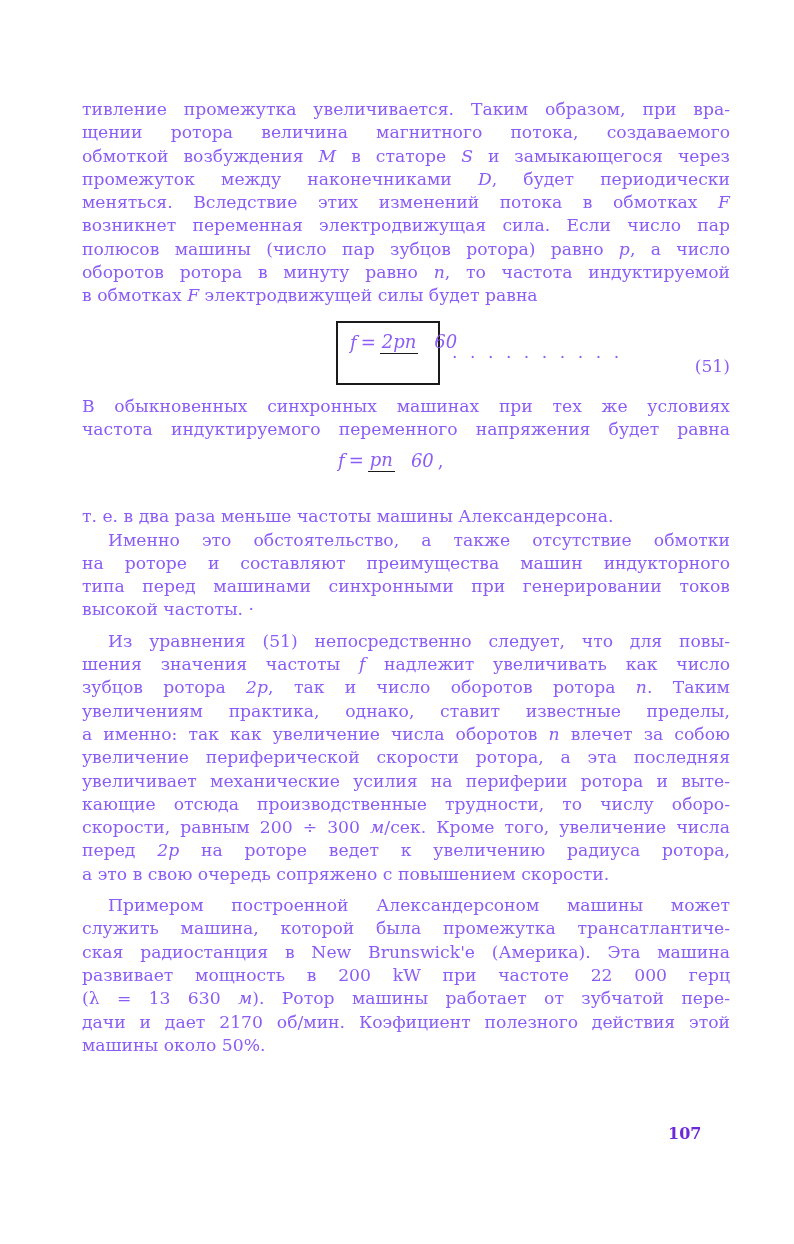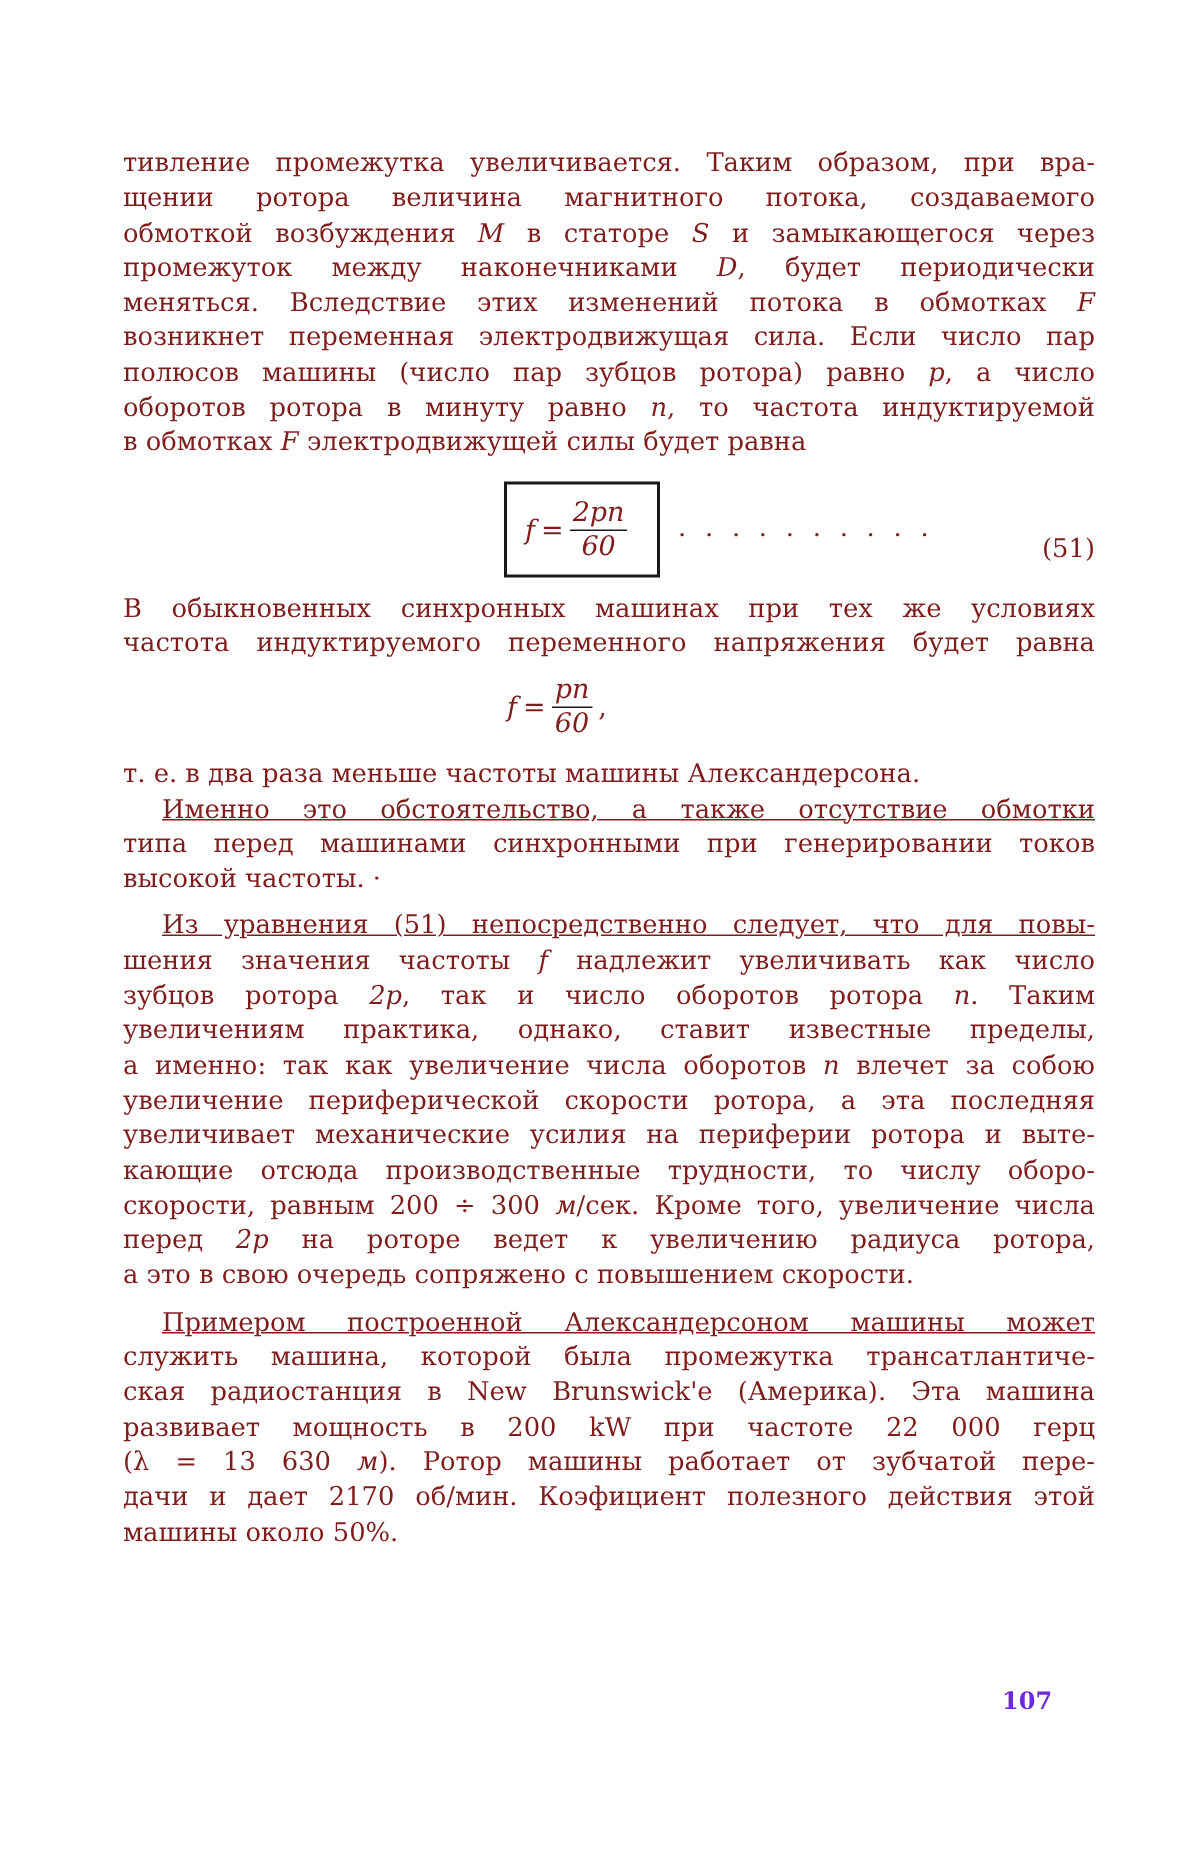--- a/index.html
+++ b/index.html
@@ -1,33 +1,33 @@
 <!DOCTYPE html>
 <html><head>
 <meta charset="utf-8">
 <style>
   html, body { margin: 0; padding: 0; background: #ffffff; }
   body { width: 794px; height: 1244px; position: relative; overflow: hidden; }
   .page {
     position: absolute; left: 82px; top: 98px; width: 648px;
     font-family: "DejaVu Serif", "Liberation Serif", serif;
-    color: #7f1d1d; font-size: 17.2px; line-height: 23.3px;
+    color: #8b5cf6; font-size: 17.2px; line-height: 23.3px;
   }
   .line { display: block; white-space: nowrap; text-align: justify; text-align-last: justify; height: 23.3px; }
   .line.last { text-align-last: left; }
-  .indent { padding-left: 26px; text-decoration: underline; }
+  .indent { padding-left: 26px; }
   i.m { font-style: italic; font-family: "DejaVu Serif", serif; }
   .formula1 {
     position: relative; height: 78px; margin: 9px 0 0 0;
   }
   .boxed {
     position: absolute; left: 254px; top: 4px; width: 104px; height: 64px;
     border: 2px solid #1a1a1a; box-sizing: border-box;
   }
-  .frac { display: inline-flex; flex-direction: column; align-items: center; vertical-align: middle; }
+  .frac { display: inline-flex; align-items: center; vertical-align: middle; gap: 16px; }
   .frac .num { border-bottom: 1.3px solid #1a1a1a; padding: 0 2px; line-height: 22px; }
   .frac .den { line-height: 22px; font-style: italic; }
   .f1 { position: absolute; left: 12px; top: 8px; font-size: 18px; display: flex; align-items: center; gap: 4px; }
   .dots1 { position: absolute; left: 370px; top: 24px; letter-spacing: 12.5px; }
   .eqno { position: absolute; right: 0; top: 38px; }
   .formula2 { position: relative; height: 60px; margin-top: 4px; }
   .f2 { position: absolute; left: 256px; top: 4px; display: flex; align-items: center; gap: 4px; font-size: 18px; }
   .gap { height: 8px; }
   .pagenum { position: absolute; left: 668px; top: 1124px; font-family: "DejaVu Serif", serif; font-size: 16px; color: #6d28d9; font-weight: bold; }
 </style>
@@ -79,20 +79,21 @@
       <span>,</span>
     </div>
   </div>
 
   <div>
     <span class="line last">т. е. в два раза меньше частоты машины Александерсона.</span>
   </div>
 
   <div>
     <span class="line indent">Именно это обстоятельство, а также отсутствие обмотки</span>
+    <span class="line">на роторе и составляют преимущества машин индукторного</span>
     <span class="line">типа перед машинами синхронными при генерировании токов</span>
     <span class="line last">высокой частоты. ·</span>
   </div>
 
   <div class="gap"></div>
 
   <div>
     <span class="line indent"><span>Из уравнения (51) непосредственно следует, что для повы-</span></span>
     <span class="line"><span>шения значения частоты </span><i class="m">f</i><span> надлежит увеличивать как число</span></span>
     <span class="line"><span>зубцов ротора </span><i class="m">2p</i><span>, так и число оборотов ротора </span><i class="m">n</i><span>. Таким</span></span>

